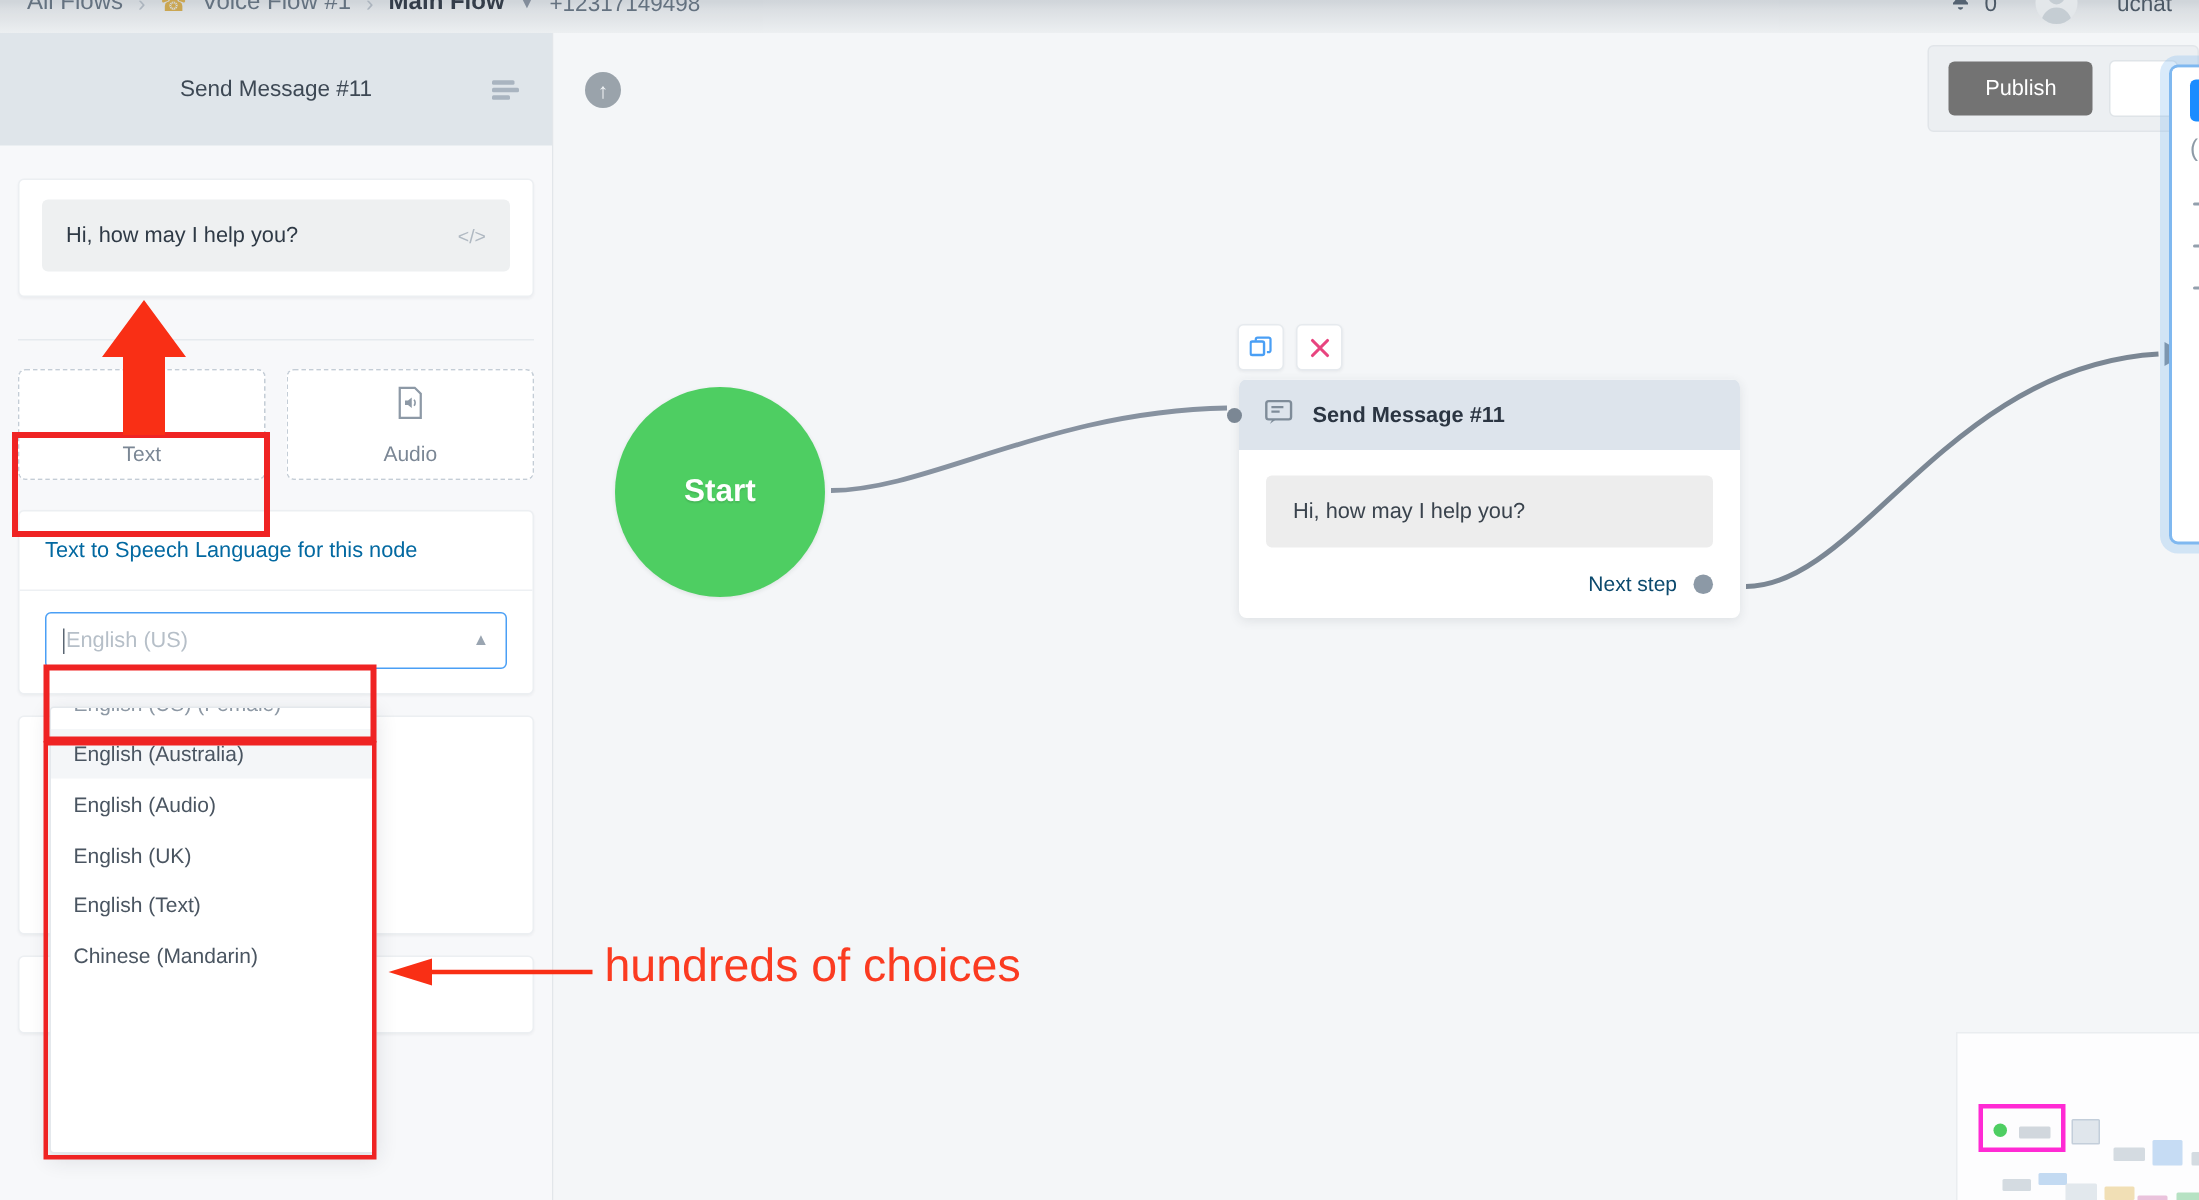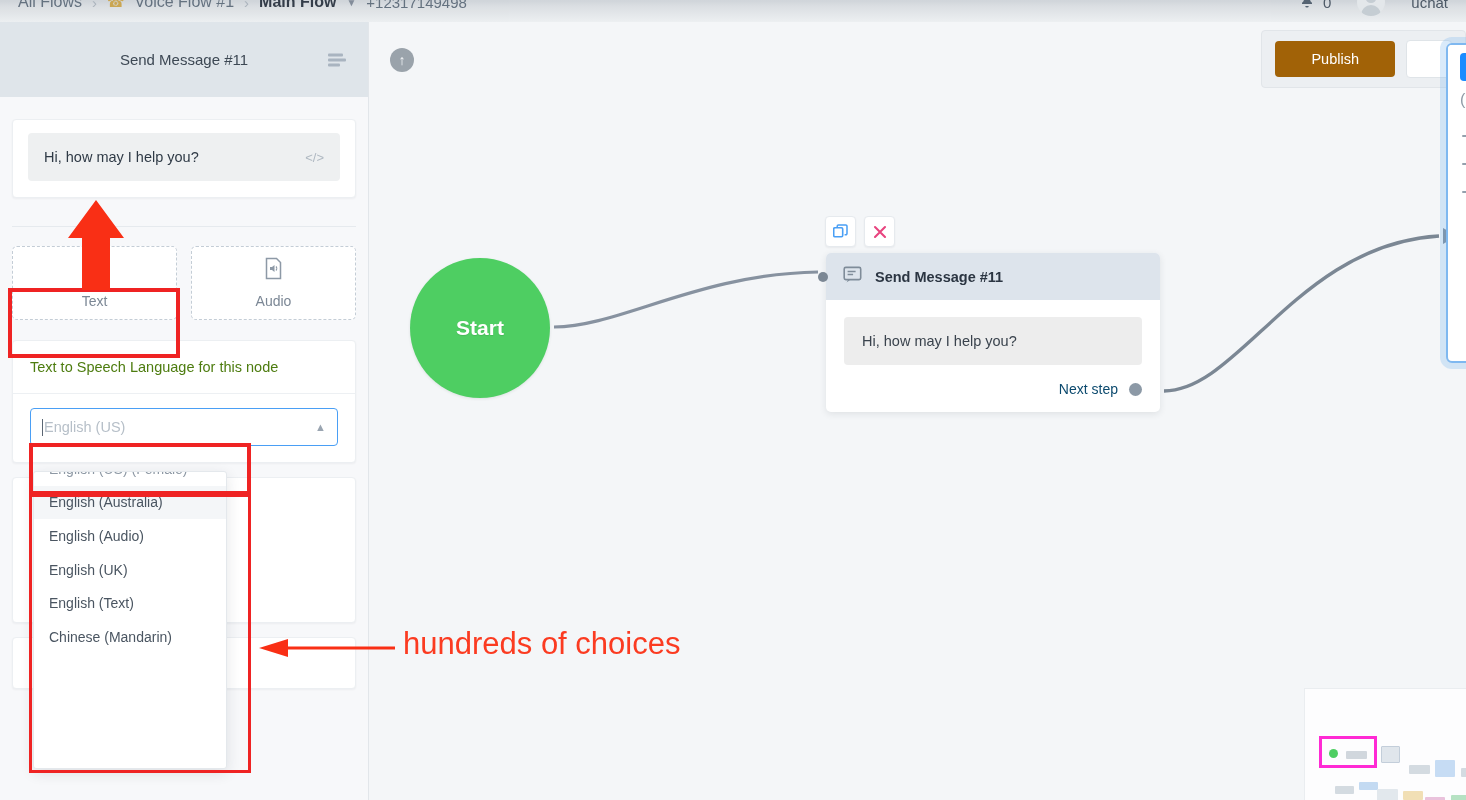--- a/index.html
+++ b/index.html
@@ -94,40 +94,40 @@
   .mode-btn {
     flex: 1; height: 74px; border: 1px dashed #c4cdd6; border-radius: 5px;
     background: #fff;
     display: flex; flex-direction: column; align-items: center; justify-content: center;
     gap: 9px; cursor: pointer;
   }
   .mode-ico { color: #8d99a6; }
   .mode-label { font-size: 14px; color: #7b8795; }
 
   .tts-card { margin: 20px 12px 0; padding: 0; }
-  .tts-label { padding: 18px 17px; font-size: 14.5px; color: #4d7c0f; }
+  .tts-label { padding: 18px 17px; font-size: 14.5px; color: #0369a1; }
   .tts-sep { height: 1px; background: #edf0f3; }
   .tts-field-wrap { padding: 14px 17px 16px; }
   .tts-input {
     height: 38px; border: 1px solid #4a9ff5; border-radius: 4px;
     display: flex; align-items: center; padding: 0 11px;
     background: #fff; cursor: text;
   }
   .tts-caret {
     width: 1px; height: 17px; background: #5a6673; margin-right: 1px;
   }
   .tts-ph { font-size: 14.5px; color: #b6bfc8; flex: 1; }
   .tts-chevron { color: #9aa5b1; font-size: 11px; }
 
   .ghost-card { height: 146px; margin: 14px 12px 0; }
   .ghost-card2 { height: 52px; margin: 14px 12px 0; }
 
   
   .dd {
-    position: absolute; left: 33px; top: 471px; width: 194px; height: 298px;
+    position: absolute; left: 33px; top: 471px; width: 218px; height: 298px;
     background: #fff; border: 1px solid #e4e8ec; border-radius: 3px;
     box-shadow: 0 4px 14px rgba(35,45,60,.12);
     overflow: hidden; z-index: 14;
   }
   .dd-inner { position: relative; top: -20px; }
   .dd-item {
     height: 33.6px; display: flex; align-items: center;
     padding: 0 0 0 15px; font-size: 14px; color: #4a5561;
     white-space: nowrap; cursor: pointer;
   }
@@ -150,22 +150,22 @@
     display: flex; align-items: center; justify-content: center;
     font-size: 14px; cursor: pointer;
   }
   .publish-bar {
     position: absolute; right: 0; top: 8px;
     background: #eceff2; border: 1px solid #e1e5e9;
     border-radius: 4px; padding: 9px 13px;
     display: flex; align-items: center; gap: 11px;
   }
   .btn-publish {
-    background: #a16207; color: #fff; border: none; border-radius: 4px;
-    font-size: 14.5px; padding: 10px 36px; cursor: pointer;
+    background: #737373; color: #fff; border: none; border-radius: 4px;
+    font-size: 14.5px; padding: 10px 24px; cursor: pointer;
     font-family: "Liberation Sans", sans-serif;
   }
   .btn-ghost {
     background: #fff; border: 1px solid #dfe4e8; border-radius: 4px;
     width: 46px; height: 38px; cursor: pointer;
   }
 
   
   .start-node {
     position: absolute; left: 41px; top: 236px;

